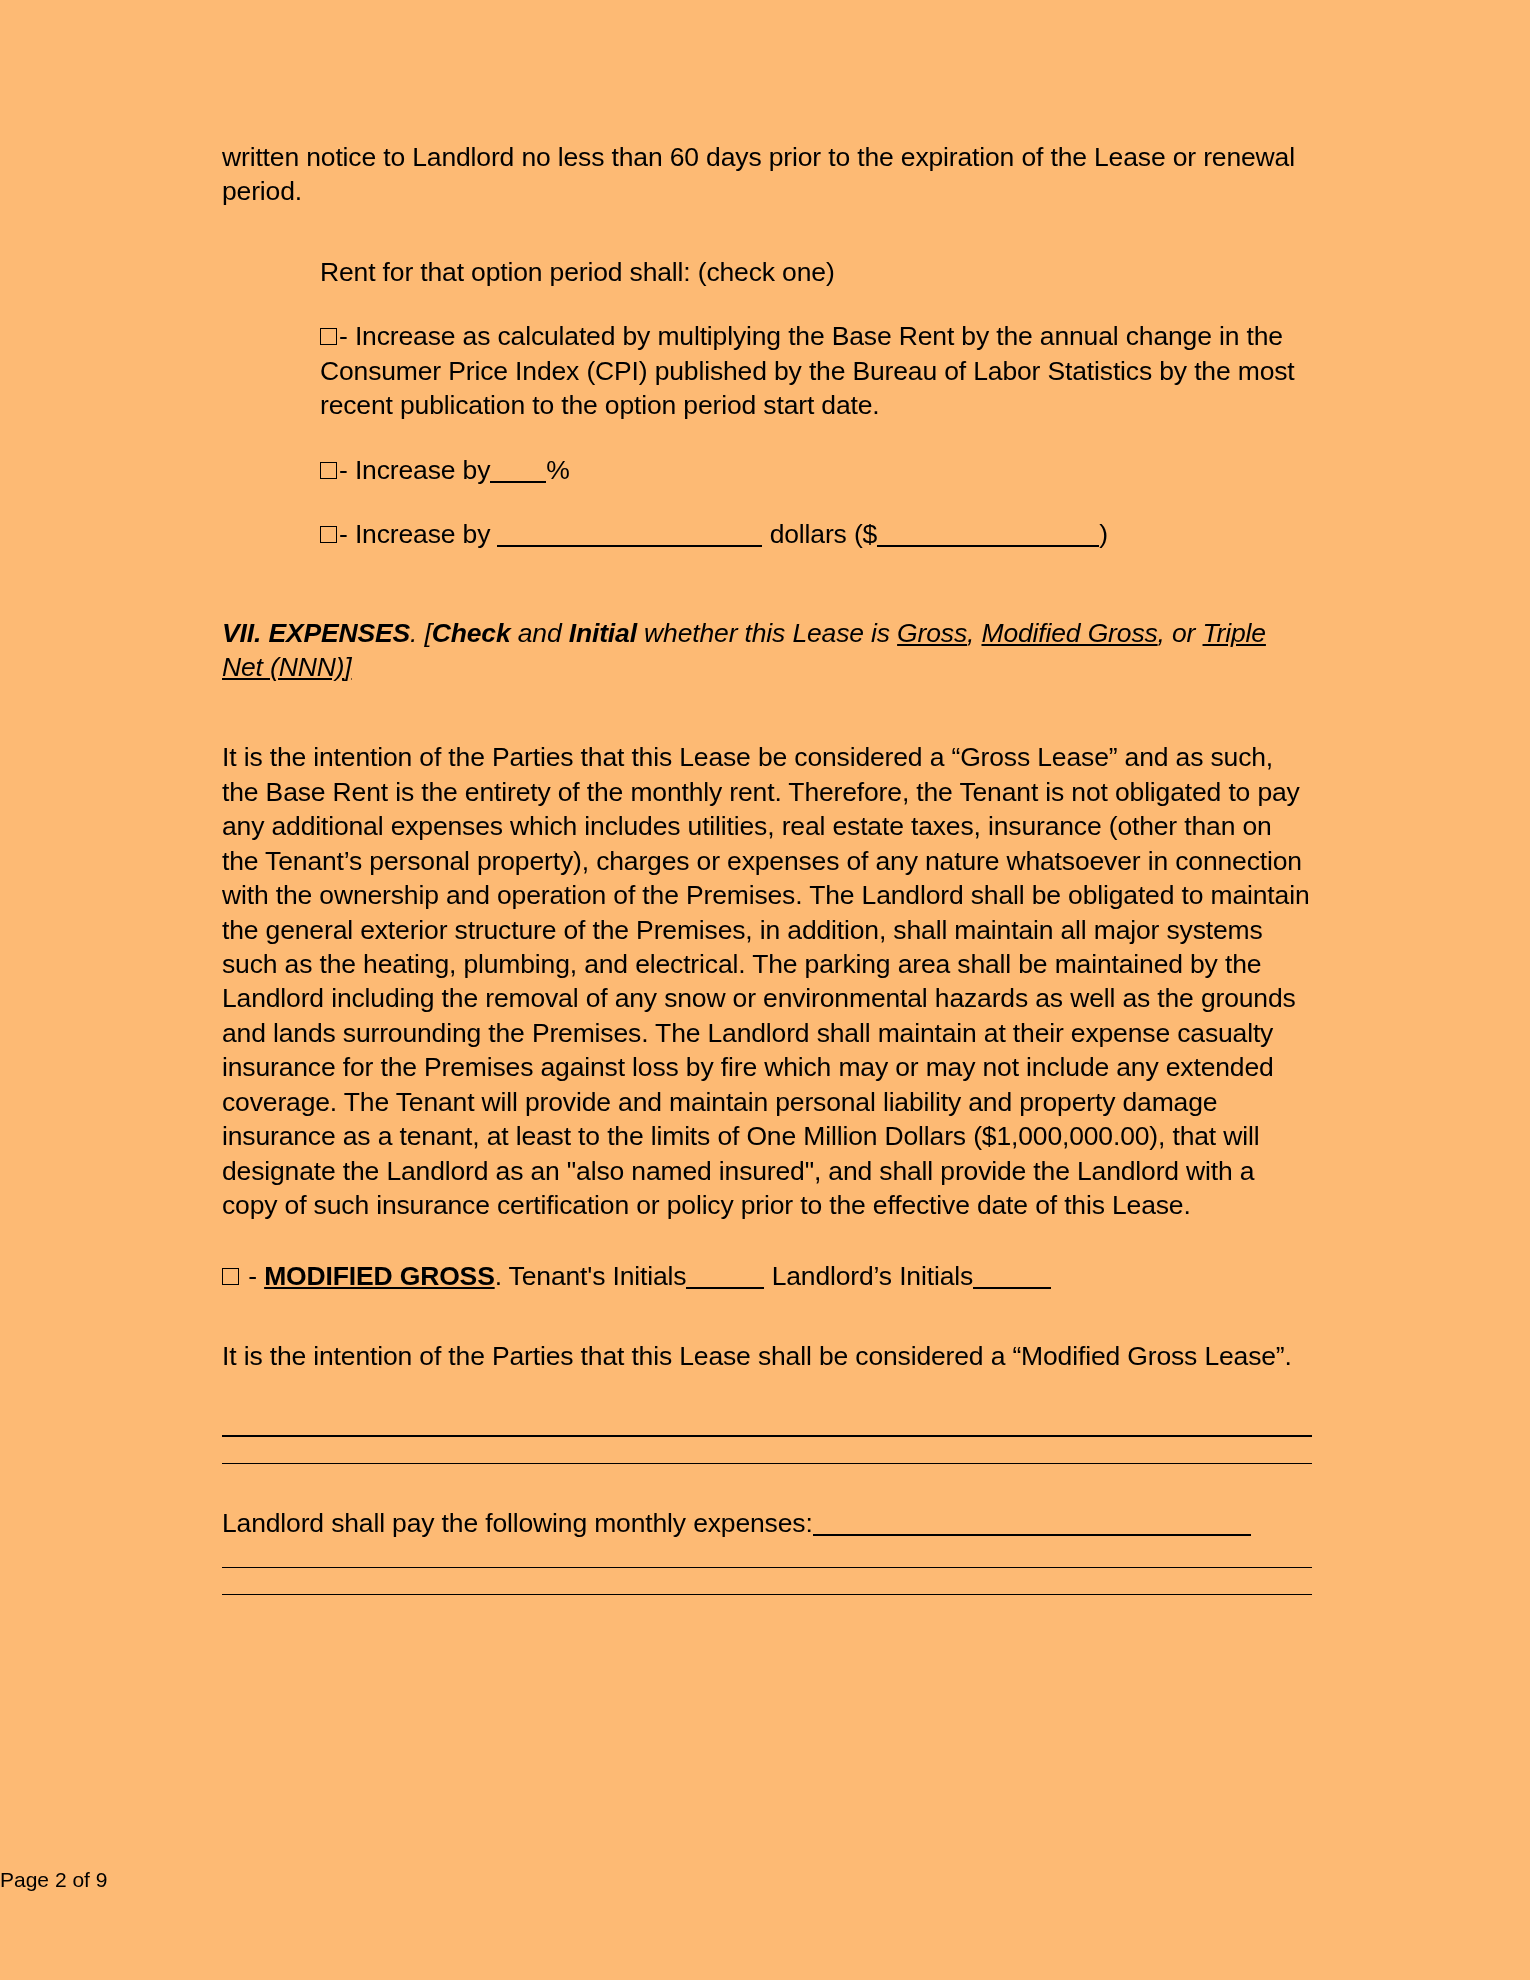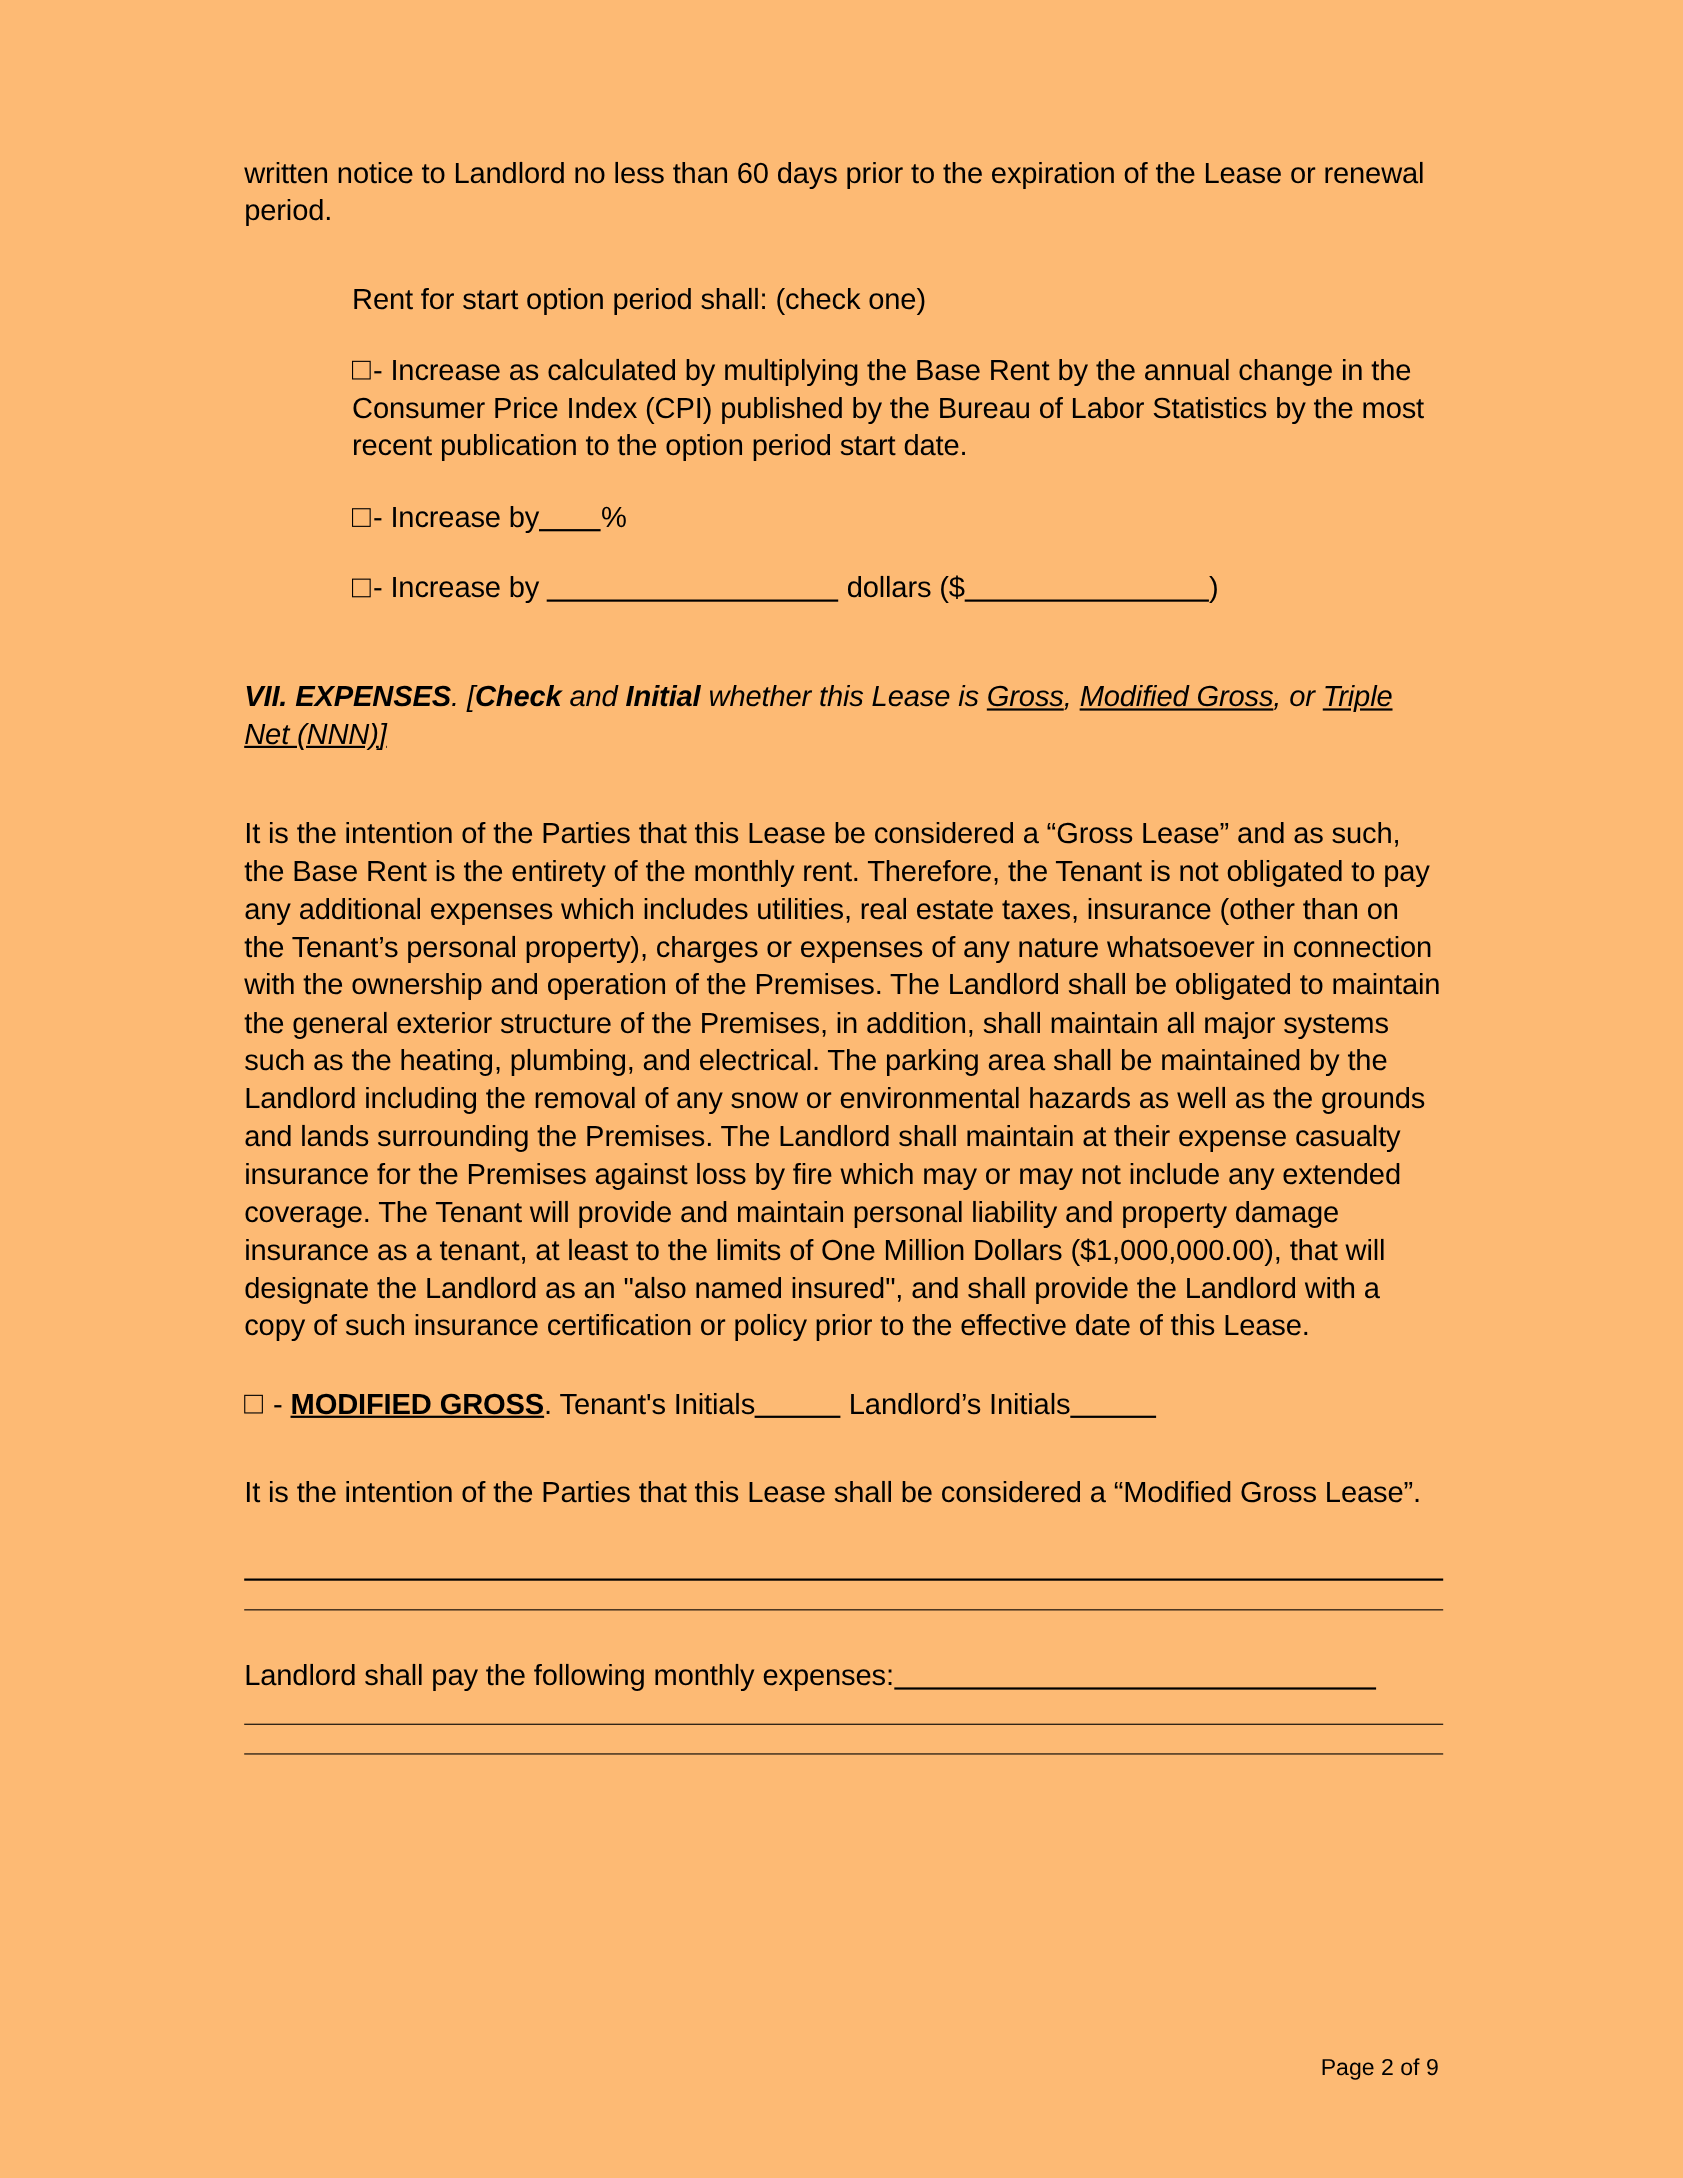--- a/index.html
+++ b/index.html
@@ -73,38 +73,38 @@
   .inlinefill-long {
     display: inline-block;
     border-bottom: 2px solid #000;
     vertical-align: -4px;
   }
   .footer {
     position: absolute;
     left: 0;
     top: 1868px;
     width: 1530px;
-    text-align: right;
+    text-align: left;
     padding-right: 222px;
     box-sizing: border-box;
     font-size: 21px;
     color: #000;
   }
 </style>
 </head>
 <body>
 
 <div class="page">
   <div class="content">
 
     <p class="para">written notice to Landlord no less than 60 days prior to the expiration of the Lease or renewal period.</p>
 
     <div class="gap-md"></div>
 
-    <p class="para indent">Rent for start option period shall: (check one)</p>
+    <p class="para indent">Rent for that option period shall: (check one)</p>
 
 
     <p class="para indent">
       <span class="cb"></span><span>-</span>
       <span>Increase as calculated by multiplying the Base Rent by the annual change in the Consumer Price Index (CPI) published by the Bureau of Labor Statistics by the most recent publication to the option period start date.</span>
     </p>
 
     <p class="para indent">
       <span class="cb"></span><span>-</span>
       <span>Increase by</span><span class="fill fill-pct"></span><span>%</span>

